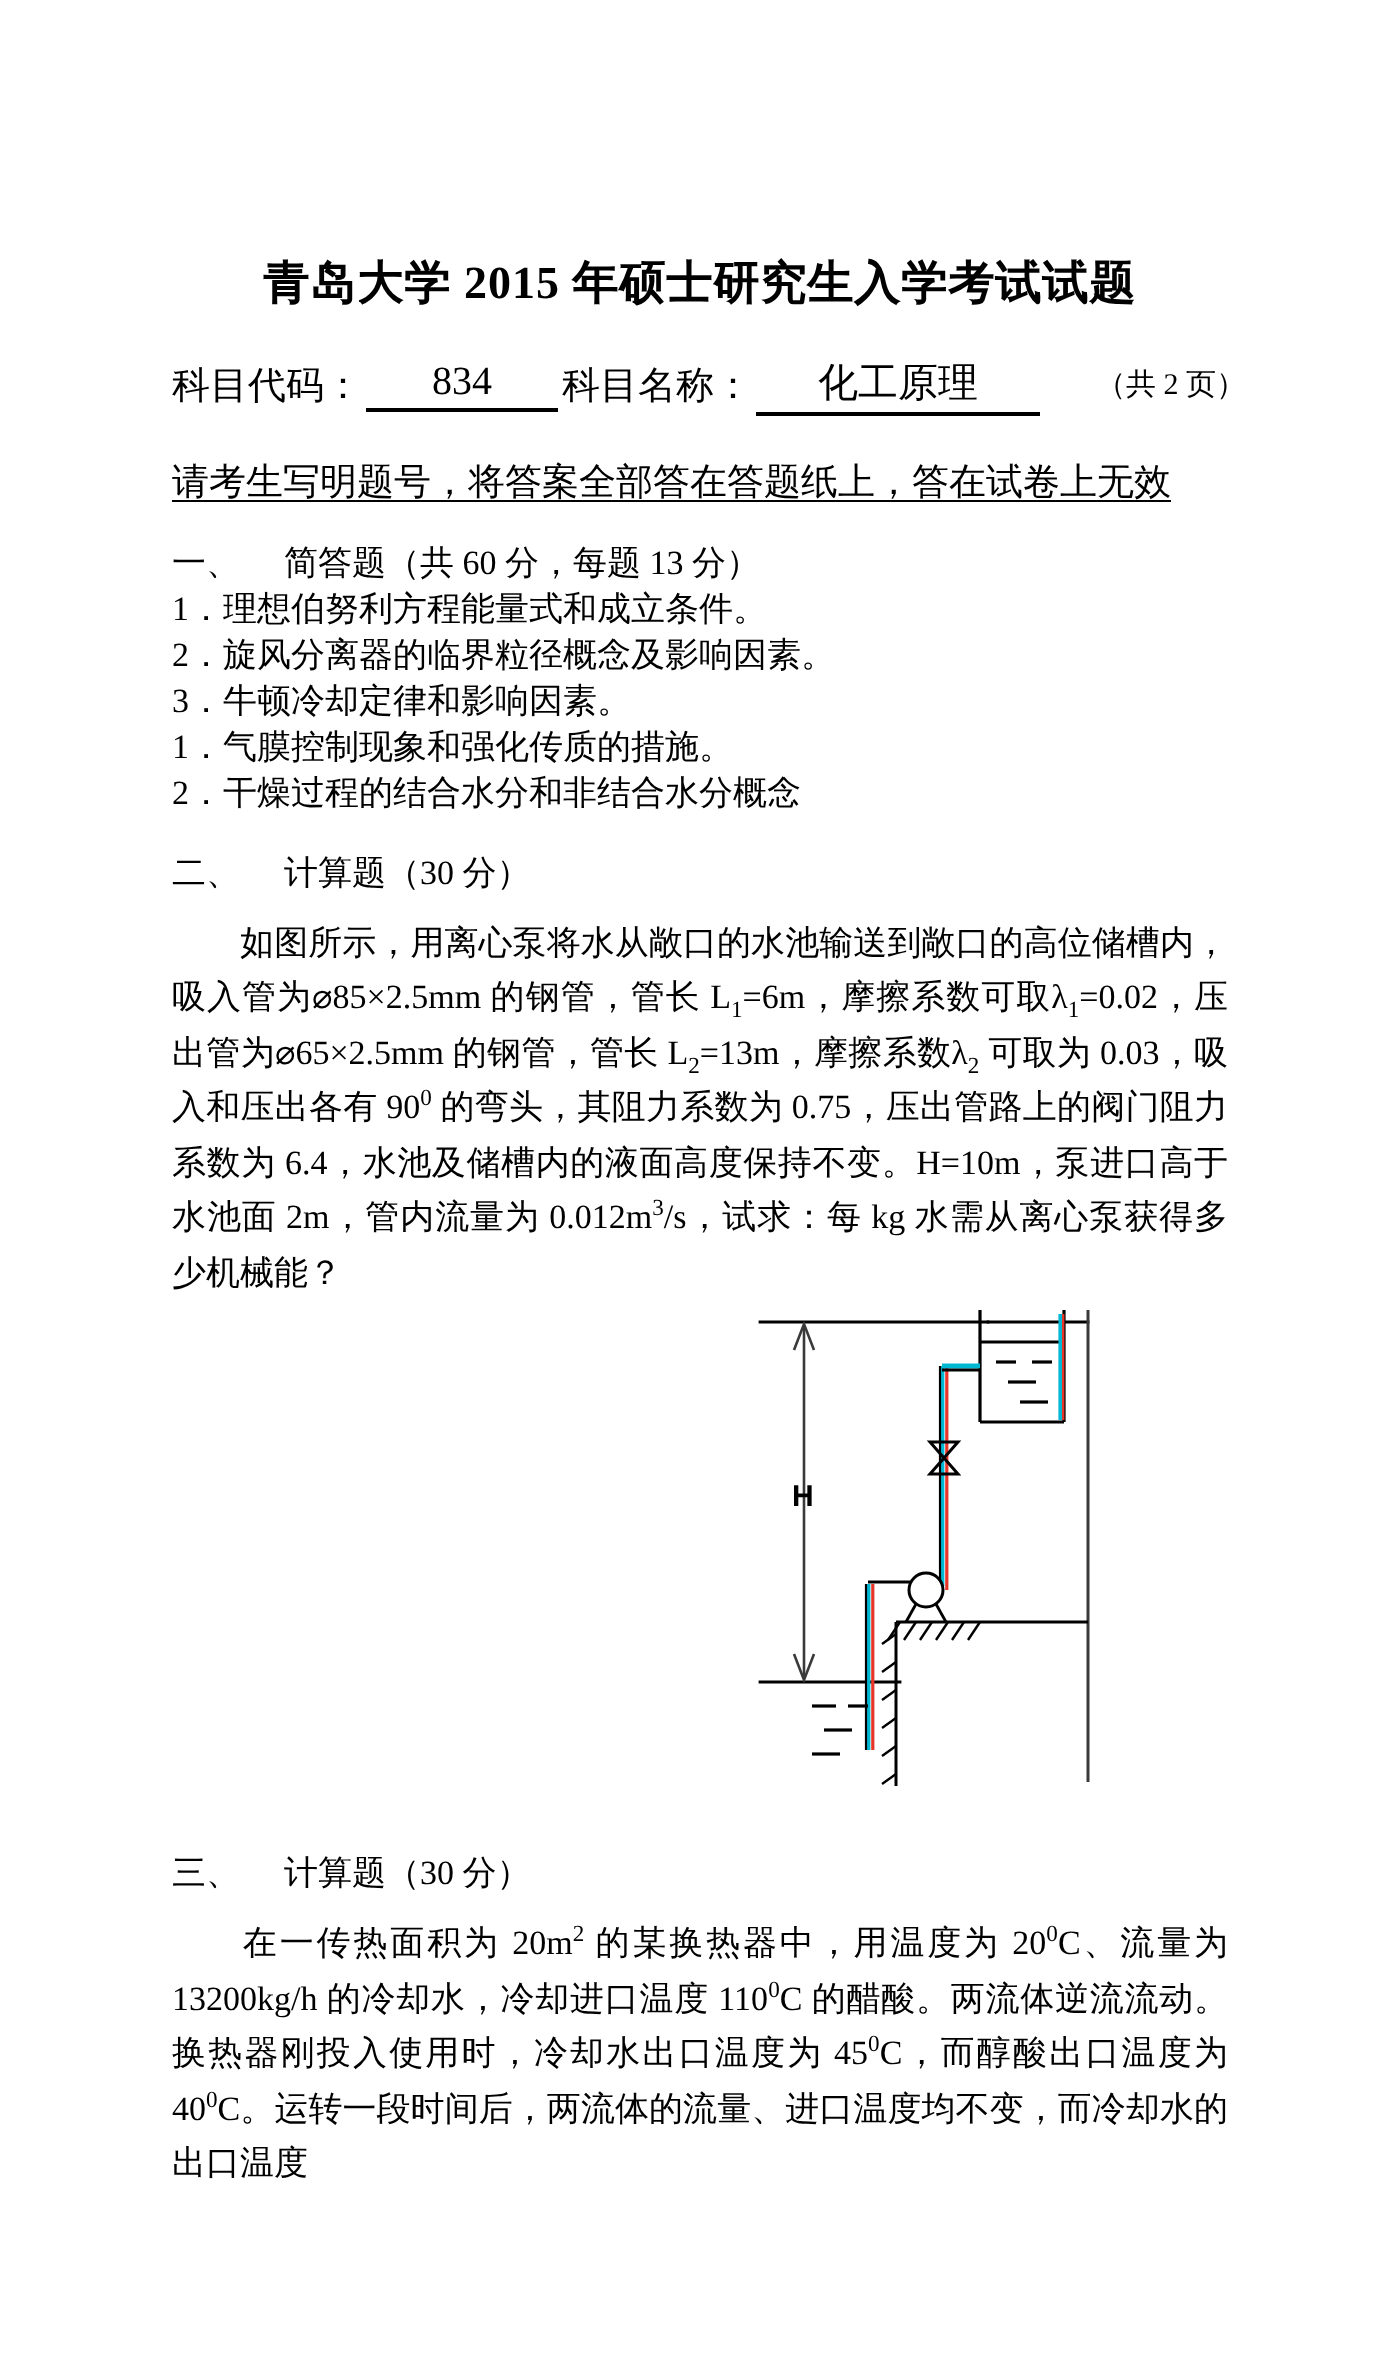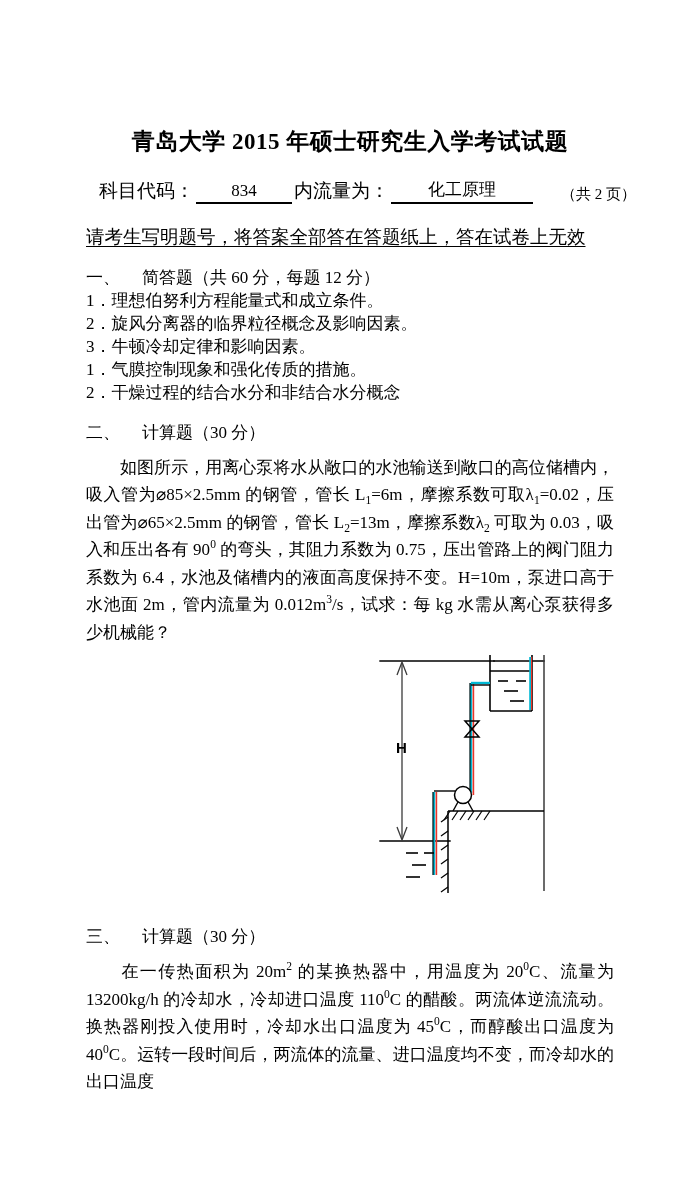--- a/index.html
+++ b/index.html
@@ -37,29 +37,28 @@
     letter-spacing: 0.5px;
     margin-top: 128px;
     line-height: 1.2;
     white-space: nowrap;
   }
 
   .subject-line {
     margin-top: 22px;
     font-size: 19px;
     display: flex;
-    align-items: flex-end;
-    white-space: nowrap;
-    margin-left: 13px;
+    align-items: center;
+    white-space: nowrap;
   }
   .fill {
     display: inline-block;
     border-bottom: 2px solid #000;
     text-align: center;
-    font-size: 17px;
+    font-size: 20px;
     padding: 0 6px 1px 6px;
   }
   .fill.code { min-width: 84px; margin: 0 2px; }
   .fill.name { min-width: 130px; margin: 0 2px; }
   .pages { margin-left: 26px; font-size: 15px; font-family: Liberation Serif, serif; }
 
   .notice {
     margin-top: 20px;
     font-size: 18.5px;
     font-weight: normal;
@@ -111,29 +110,29 @@
 <body>
 
 <div class="page">
   <div class="content">
 
     <div class="doc-title">青岛大学 2015 年硕士研究生入学考试试题</div>
 
     <div class="subject-line">
       <span>科目代码：</span>
       <span class="fill code">834</span>
-      <span>内流量为：</span>
+      <span>科目名称：</span>
       <span class="fill name">化工原理</span>
       <span class="pages">（共 2 页）</span>
     </div>
 
     <div class="notice">请考生写明题号，将答案全部答在答题纸上，答在试卷上无效</div>
 
     <div class="section-head">
-      <span class="num">一、</span><span>简答题（共 60 分，每题 12 分）</span>
+      <span class="num">一、</span><span>简答题（共 60 分，每题 13 分）</span>
     </div>
 
     <div class="q-item">1．理想伯努利方程能量式和成立条件。</div>
     <div class="q-item">2．旋风分离器的临界粒径概念及影响因素。</div>
     <div class="q-item">3．牛顿冷却定律和影响因素。</div>
     <div class="q-item">1．气膜控制现象和强化传质的措施。</div>
     <div class="q-item">2．干燥过程的结合水分和非结合水分概念</div>
 
     <div class="section-head">
       <span class="num">二、</span><span>计算题（30 分）</span>

